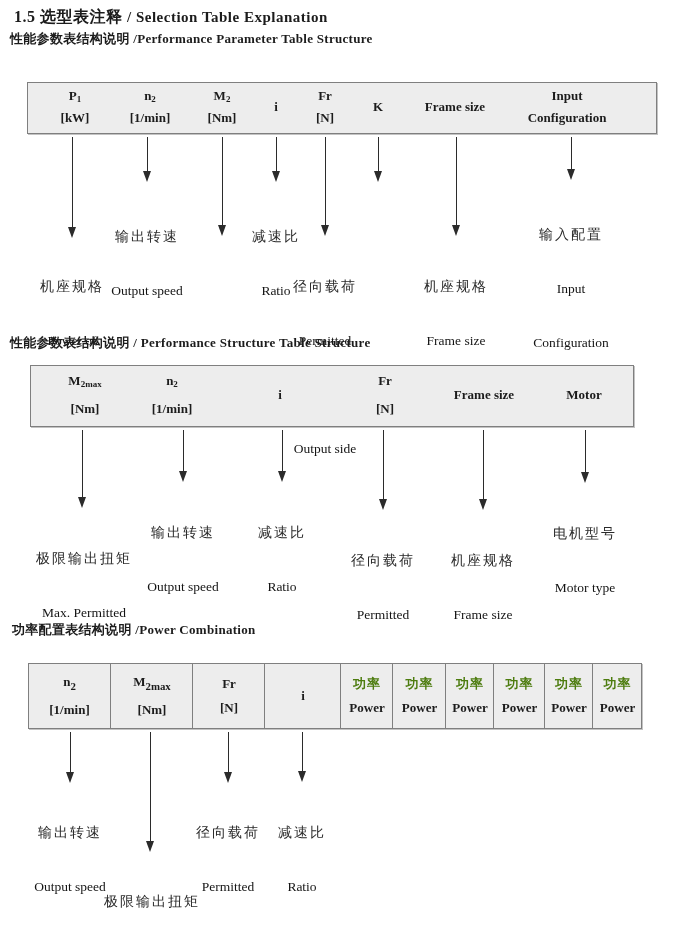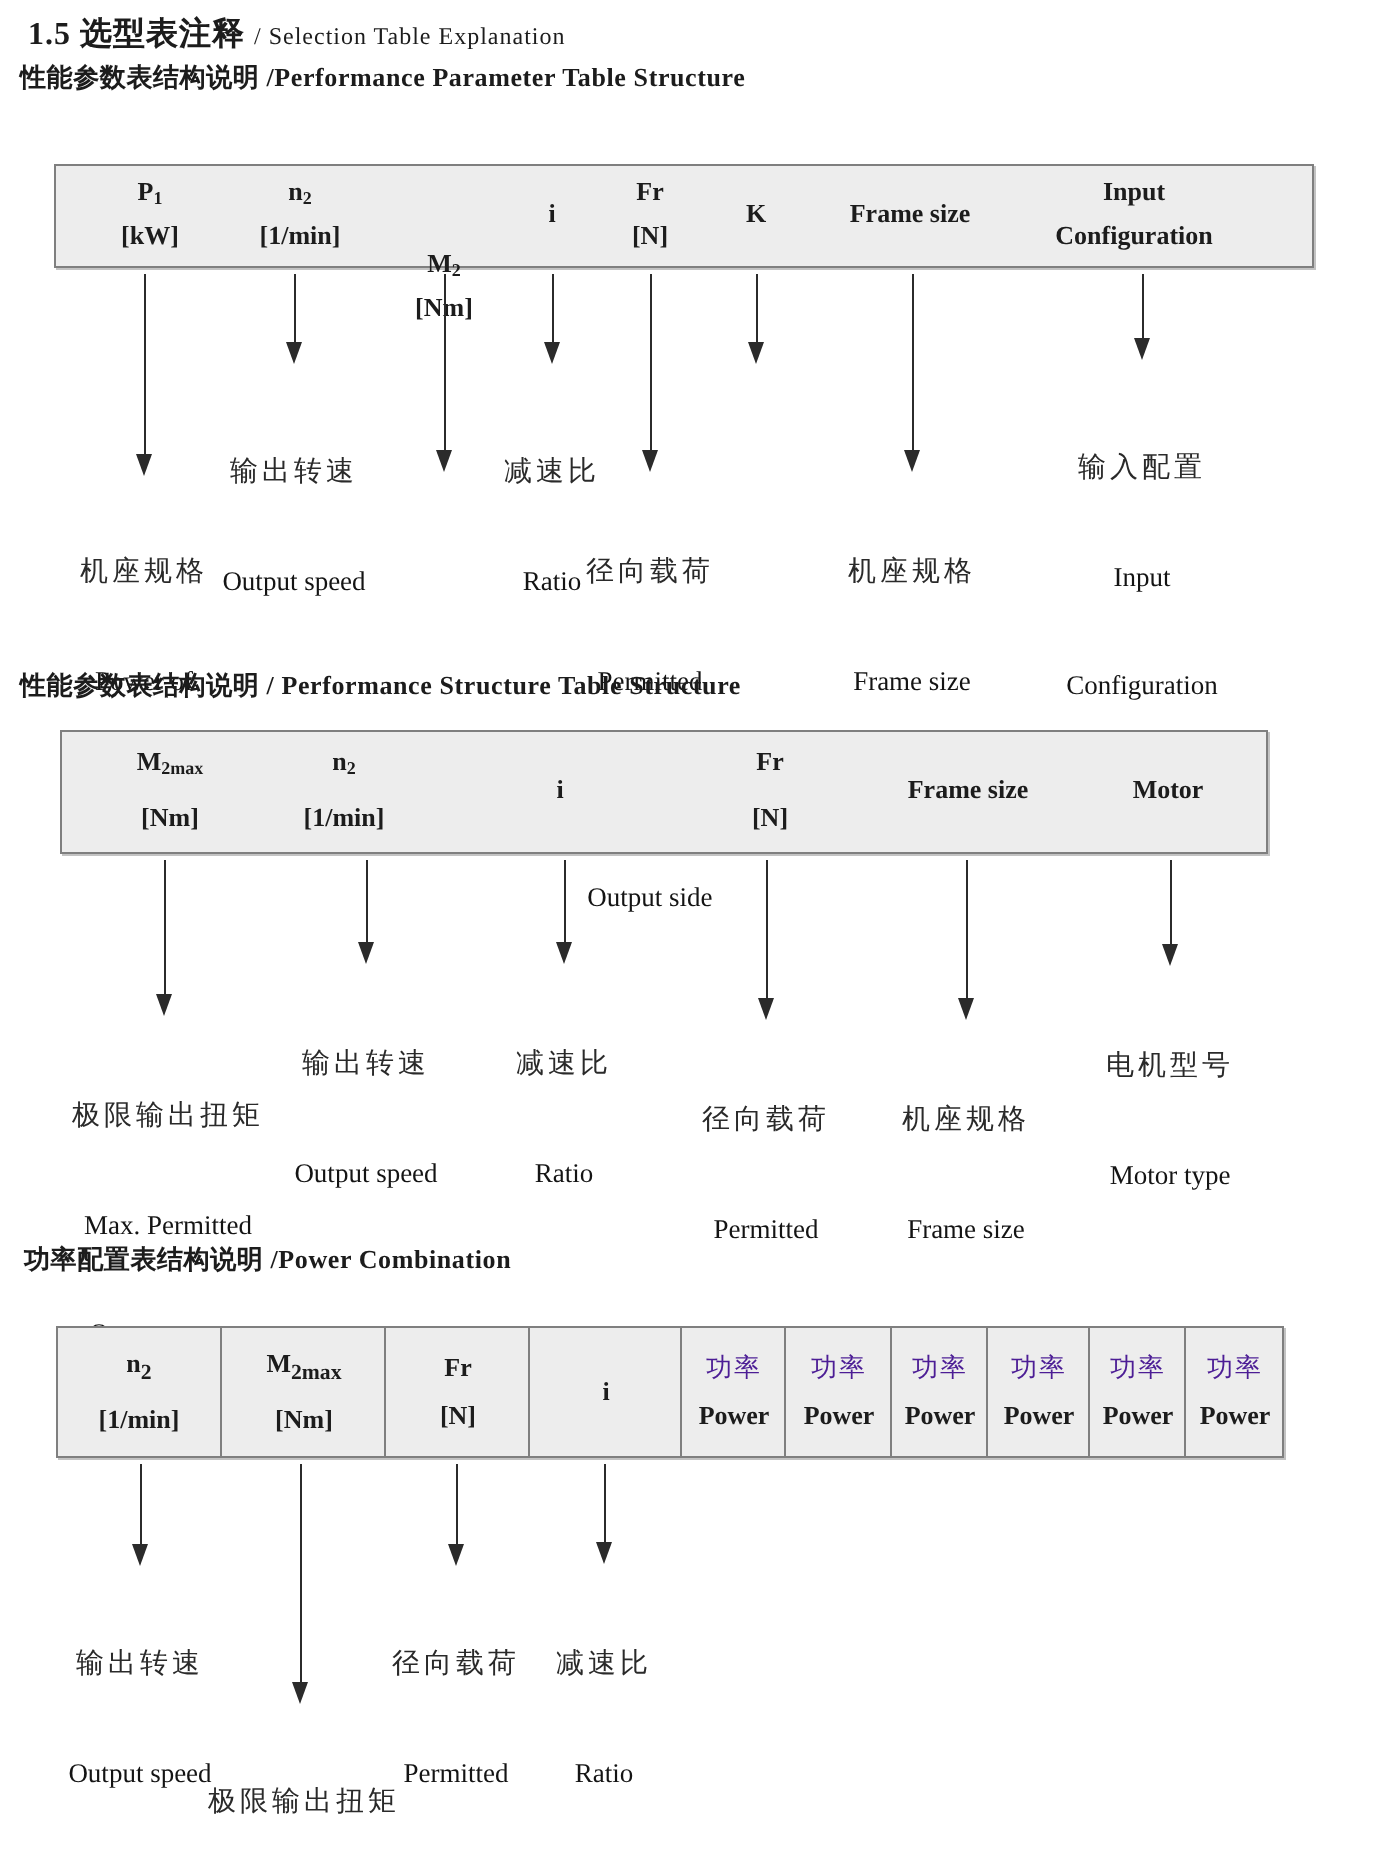--- a/index.html
+++ b/index.html
@@ -1,37 +1,37 @@
 <!DOCTYPE html>
 <html><head>
 <meta charset="utf-8">
 <style>
   html,body{margin:0;padding:0;background:#fff;}
   .canvas{position:relative;width:695px;height:931px;background:#ffffff;overflow:hidden;
           font-family:"Liberation Serif","DejaVu Serif",serif;color:#1c1c1c;}
   .doc-title{position:absolute;left:14px;top:7px;font-size:16px;font-weight:bold;letter-spacing:.5px;}
-  .doc-title .en{font-weight:normal;font-size:12px;}
+  .doc-title .en{font-weight:bold;font-size:15px;}
   .sec-heading{position:absolute;font-size:13px;font-weight:bold;letter-spacing:.3px;}
   .hdrbox{position:absolute;background:#ededed;border:1px solid #7f7f7f;box-shadow:1px 1px 0 #c3c3c3;}
   .hcell{position:absolute;transform:translateX(-50%);text-align:center;font-weight:bold;font-size:13px;
          display:flex;flex-direction:column;justify-content:center;align-items:center;line-height:14px;}
   .hcell sub{font-size:9px;vertical-align:-2px;line-height:0;}
   .h50{top:82px;height:50px;gap:8px;}
   .h60{top:365px;height:60px;gap:14px;}
   .arrow{position:absolute;width:0;}
   .arrow .shaft{position:absolute;left:-0.5px;top:0;width:1px;background:#2b2b2b;height:calc(100% - 10px);}
   .arrow .head{position:absolute;bottom:0;left:-4.5px;width:0;height:0;
                border-left:4.5px solid transparent;border-right:4.5px solid transparent;border-top:11px solid #2b2b2b;}
   .callout{position:absolute;transform:translateX(-50%);text-align:center;white-space:pre-wrap;}
   .callout .cn{font-size:14px;letter-spacing:2px;line-height:18px;color:#2a2a2a;}
   .callout .en{font-size:13.5px;line-height:18px;color:#141414;}
   .t3cell{position:absolute;top:0;height:100%;display:flex;flex-direction:column;justify-content:center;
           align-items:center;gap:10px;text-align:center;font-weight:bold;font-size:13px;line-height:14px;}
   .t3cell.bl{border-left:1px solid #7f7f7f;}
-  .t3cell .pcn{font-weight:normal;font-size:13px;letter-spacing:1px;color:#4c1d95;}
+  .t3cell .pcn{font-weight:bold;font-size:13px;letter-spacing:1px;color:#4d7c0f;}
 </style>
 </head>
 <body>
 
 <div class="canvas">
 
   <div class="doc-title">
     <span>1.5 选型表注释</span>
     <span class="en">/ Selection Table Explanation</span>
   </div>
@@ -40,21 +40,21 @@
 
   <div class="hdrbox" style="left:27px;top:82px;width:628px;height:50px;"></div>
   <div class="hcell h50" style="left:75px;">
     <div><span>P</span><sub>1</sub></div>
     <div>[kW]</div>
   </div>
   <div class="hcell h50" style="left:150px;">
     <div><span>n</span><sub>2</sub></div>
     <div>[1/min]</div>
   </div>
-  <div class="hcell h50" style="left:222px;margin-top:36px;">
+  <div class="hcell h50" style="left:222px;">
     <div><span>M</span><sub>2</sub></div>
     <div>[Nm]</div>
   </div>
   <div class="hcell h50" style="left:276px;">
     <div>i</div>
   </div>
   <div class="hcell h50" style="left:325px;">
     <div>Fr</div>
     <div>[N]</div>
   </div>

